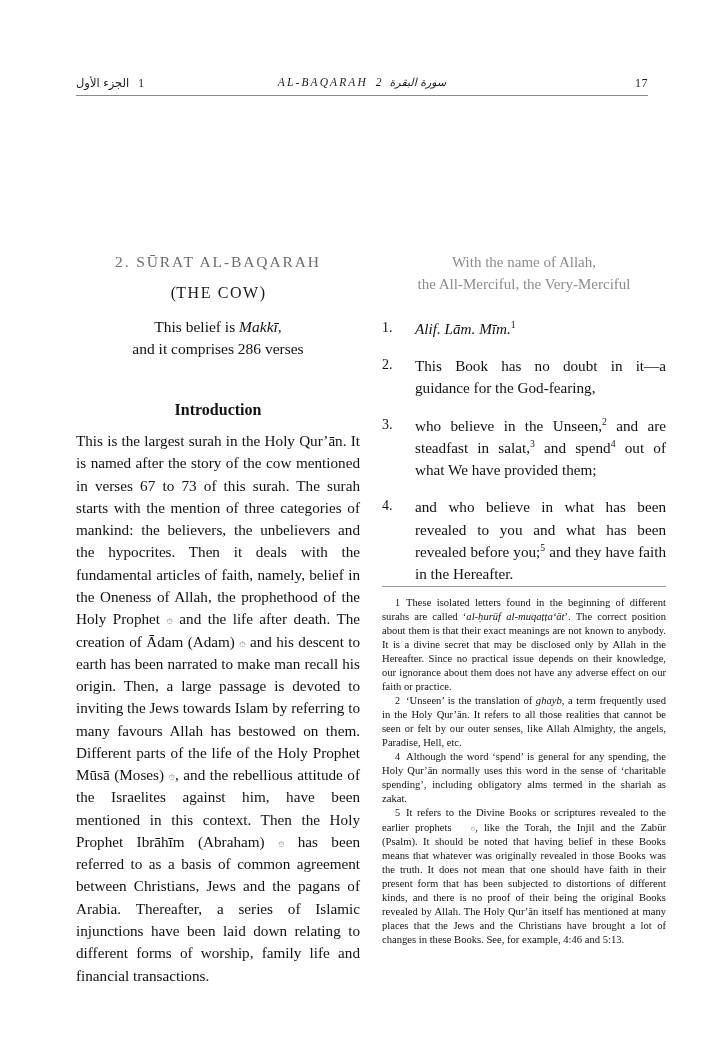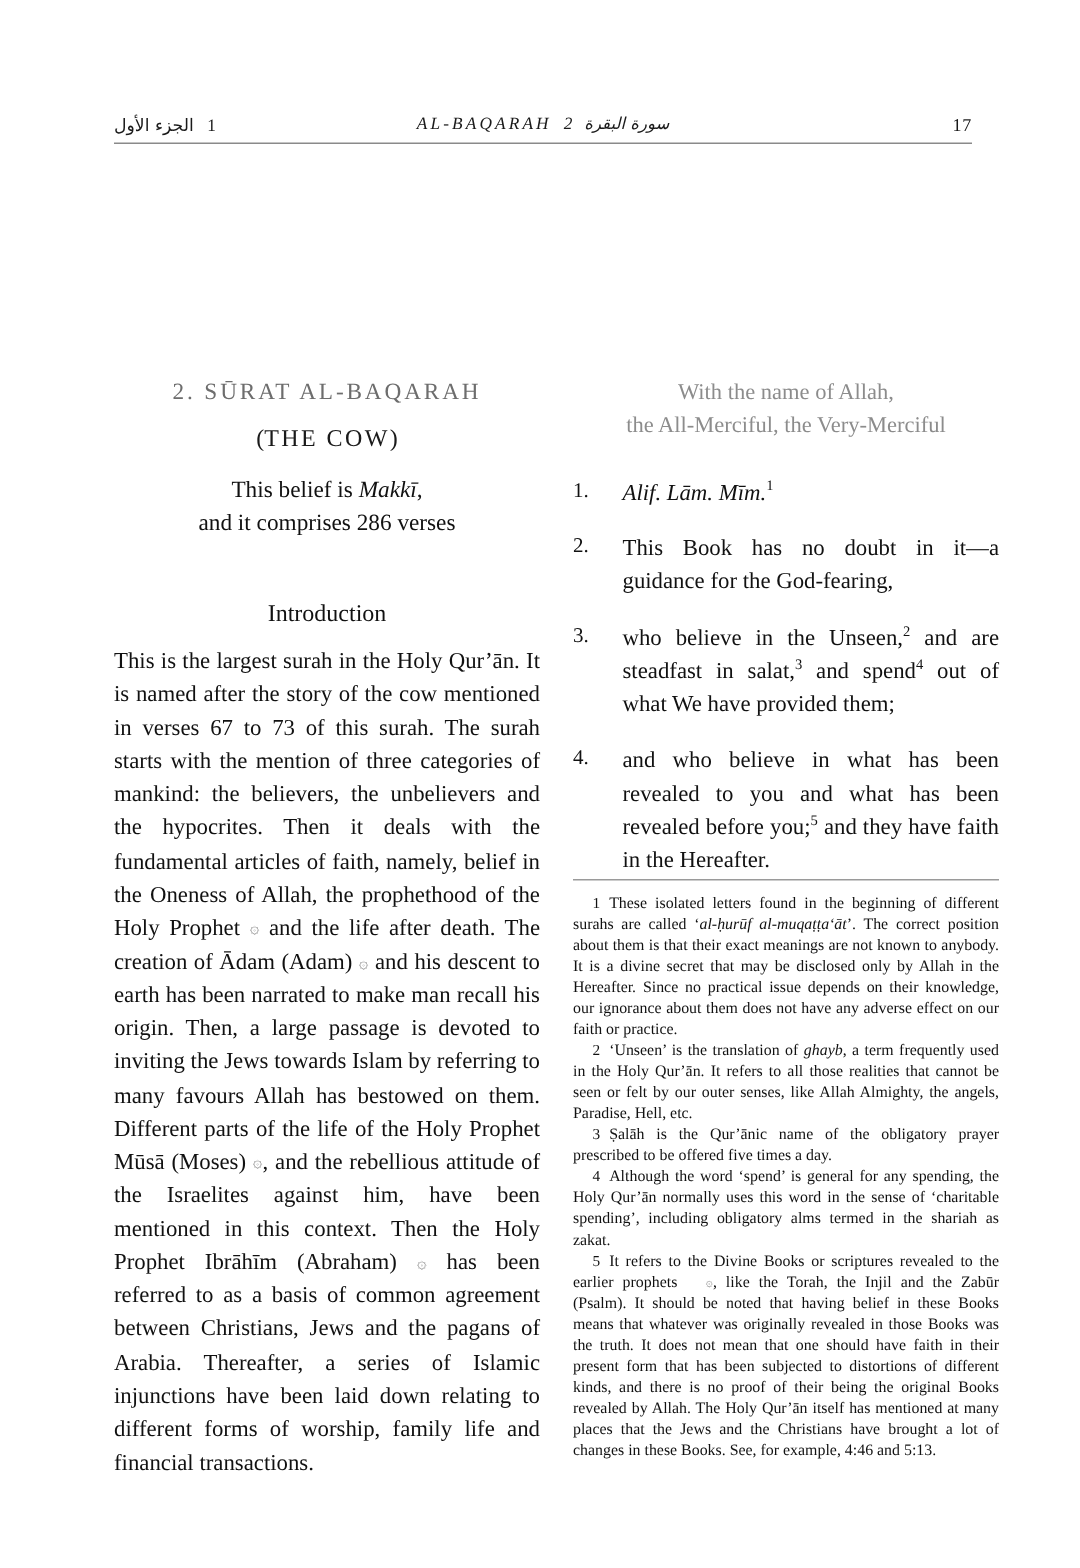--- a/index.html
+++ b/index.html
@@ -129,21 +129,21 @@
     margin: 0;
   }
   .surah-meta em { font-style: italic; text-align: right; }
 
   
   .intro-heading {
     text-align: center;
     font-size: 16px;
     color: #111111;
     margin: 41px 0 11px 0;
-    font-weight: normal;
+    font-weight: bold;
   }
   .intro-body {
     font-size: 15.2px;
     line-height: 1.465;
     text-align: justify;
     text-justify: inter-word;
     margin: 0;
     hyphens: manual;
     color: #111111;
   }
@@ -292,21 +292,20 @@
   </div>
 
   <div class="fn-wrap">
     <div class="fn-rule"></div>
     <div class="footnotes">
 
       <p class="footnote"><span class="fnum">1</span><span>These isolated letters found in the beginning of different surahs are called ‘</span><em>al-ḥurūf al-muqaṭṭa‘āt</em><span>’. The correct position about them is that their exact meanings are not known to anybody. It is a divine secret that may be disclosed only by Allah in the Hereafter. Since no practical issue depends on their knowledge, our ignorance about them does not have any adverse effect on our faith or practice.</span></p>
 
       <p class="footnote"><span class="fnum">2</span><span>‘Unseen’ is the translation of </span><em>ghayb</em><span>, a term frequently used in the Holy Qur’ān. It refers to all those realities that cannot be seen or felt by our outer senses, like Allah Almighty, the angels, Paradise, Hell, etc.</span></p>
 
-      <p class="footnote"><span class="fnum">3</span><span>Ṣalāh is the Qur’ānic name of the obligatory prayer prescribed to be offered five times a day.</span></p>
 
       <p class="footnote"><span class="fnum">4</span><span>Although the word ‘spend’ is general for any spending, the Holy Qur’ān normally uses this word in the sense of ‘charitable spending’, including obligatory alms termed in the shariah as zakat.</span></p>
 
       <p class="footnote"><span class="fnum">5</span><span>It refers to the Divine Books or scriptures revealed to the earlier prophets </span><span class="honorific">۞</span><span>, like the Torah, the Injil and the Zabūr (Psalm). It should be noted that having belief in these Books means that whatever was originally revealed in those Books was the truth. It does not mean that one should have faith in their present form that has been subjected to distortions of different kinds, and there is no proof of their being the original Books revealed by Allah. The Holy Qur’ān itself has mentioned at many places that the Jews and the Christians have brought a lot of changes in these Books. See, for example, 4:46 and 5:13.</span></p>
 
     </div>
   </div>
 
 </div>
 

